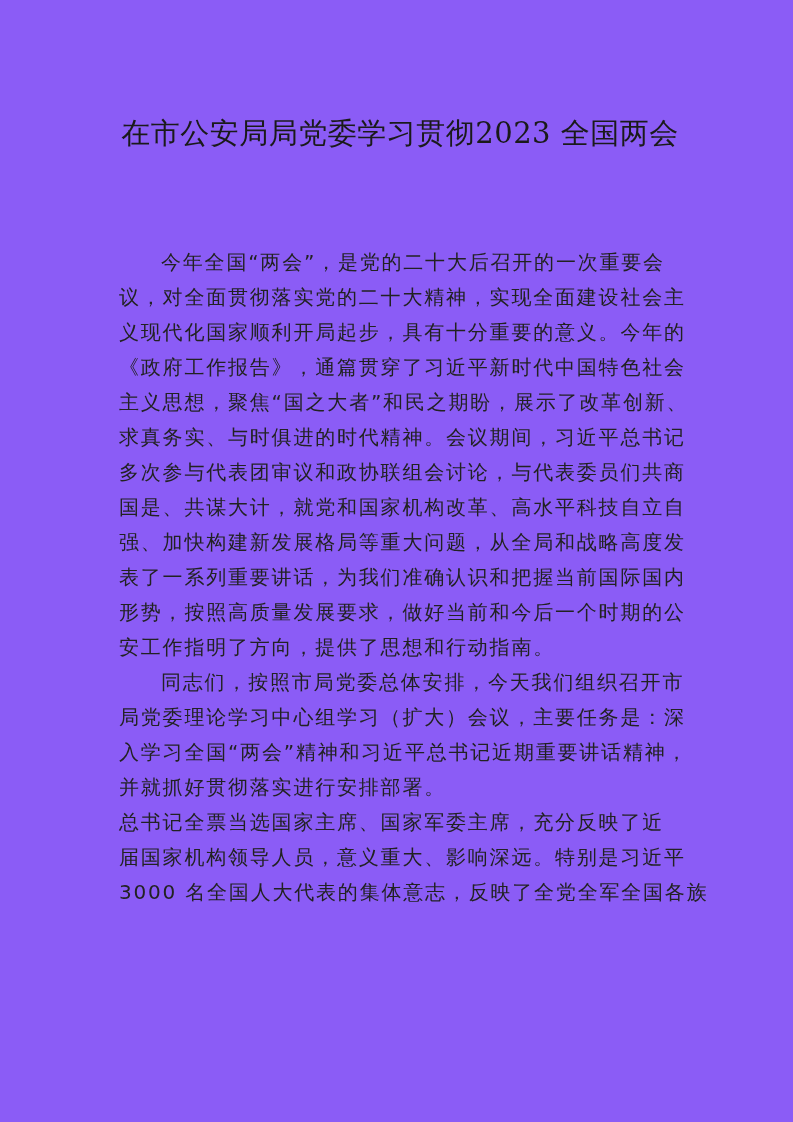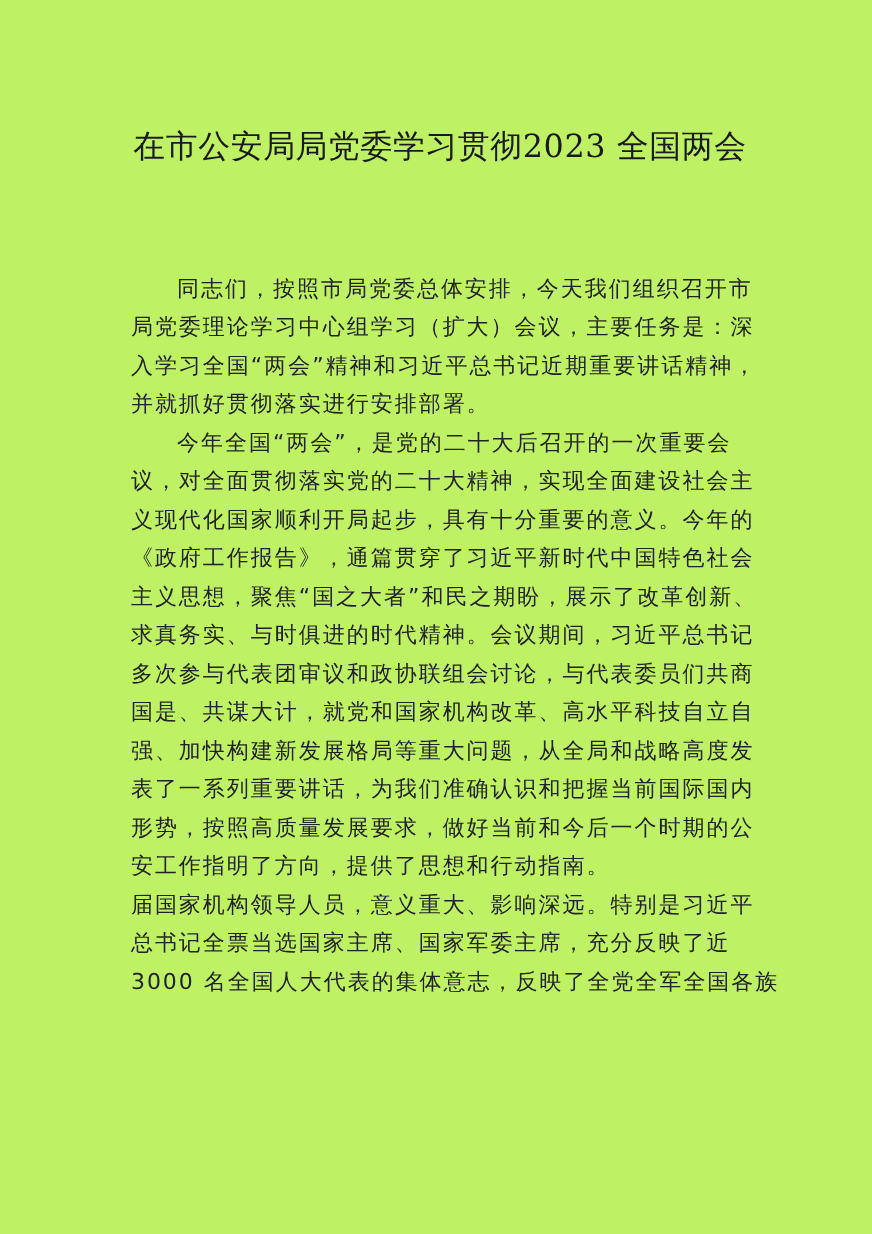--- a/index.html
+++ b/index.html
@@ -1,19 +1,19 @@
 <!DOCTYPE html>
 <html><head>
 <meta charset="utf-8">
 <style>
   html, body { margin: 0; padding: 0; background: #ffffff; }
   body { width: 793px; height: 1122px; position: relative; overflow: hidden; }
   .page {
     position: absolute; left: 0; top: 0; width: 793px; height: 1122px;
-    background: #bef264; color: #1a1a1a;
+    background: #8b5cf6; color: #1a1a1a;
   }
   .title {
     position: absolute; left: 100px; width: 600px; top: 104px;
     text-align: center;
     font-family: "DejaVu Serif", "Liberation Serif", serif;
     font-size: 29px; line-height: 58px; letter-spacing: 0.5px;
     color: #1a1a1a;
   }
   .title div { white-space: nowrap; }
   .body {
@@ -28,38 +28,38 @@
 </head>
 <body>
 
 <div class="page">
   <div class="title">
     <div>在市公安局局党委学习贯彻2023 全国两会</div>
   </div>
 
   <div class="body">
     <div>
-      <span class="line indent">同志们，按照市局党委总体安排，今天我们组织召开市</span>
-      <span class="line">局党委理论学习中心组学习（扩大）会议，主要任务是：深</span>
-      <span class="line">入学习全国“两会”精神和习近平总书记近期重要讲话精神，</span>
-      <span class="line">并就抓好贯彻落实进行安排部署。</span>
-    </div>
-    <div>
       <span class="line indent">今年全国“两会”，是党的二十大后召开的一次重要会</span>
       <span class="line">议，对全面贯彻落实党的二十大精神，实现全面建设社会主</span>
       <span class="line">义现代化国家顺利开局起步，具有十分重要的意义。今年的</span>
       <span class="line">《政府工作报告》，通篇贯穿了习近平新时代中国特色社会</span>
       <span class="line">主义思想，聚焦“国之大者”和民之期盼，展示了改革创新、</span>
       <span class="line">求真务实、与时俱进的时代精神。会议期间，习近平总书记</span>
       <span class="line">多次参与代表团审议和政协联组会讨论，与代表委员们共商</span>
       <span class="line">国是、共谋大计，就党和国家机构改革、高水平科技自立自</span>
       <span class="line">强、加快构建新发展格局等重大问题，从全局和战略高度发</span>
       <span class="line">表了一系列重要讲话，为我们准确认识和把握当前国际国内</span>
       <span class="line">形势，按照高质量发展要求，做好当前和今后一个时期的公</span>
       <span class="line">安工作指明了方向，提供了思想和行动指南。</span>
     </div>
     <div>
+      <span class="line indent">同志们，按照市局党委总体安排，今天我们组织召开市</span>
+      <span class="line">局党委理论学习中心组学习（扩大）会议，主要任务是：深</span>
+      <span class="line">入学习全国“两会”精神和习近平总书记近期重要讲话精神，</span>
+      <span class="line">并就抓好贯彻落实进行安排部署。</span>
+    </div>
+    <div>
+      <span class="line">总书记全票当选国家主席、国家军委主席，充分反映了近</span>
       <span class="line">届国家机构领导人员，意义重大、影响深远。特别是习近平</span>
-      <span class="line">总书记全票当选国家主席、国家军委主席，充分反映了近</span>
       <span class="line">3000 名全国人大代表的集体意志，反映了全党全军全国各族</span>
     </div>
   </div>
 </div>
 
 </body></html>

